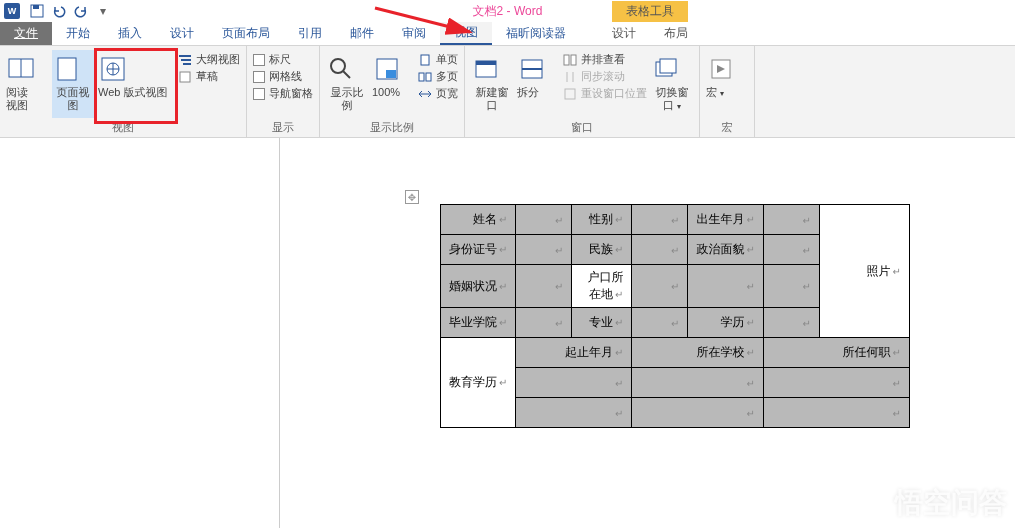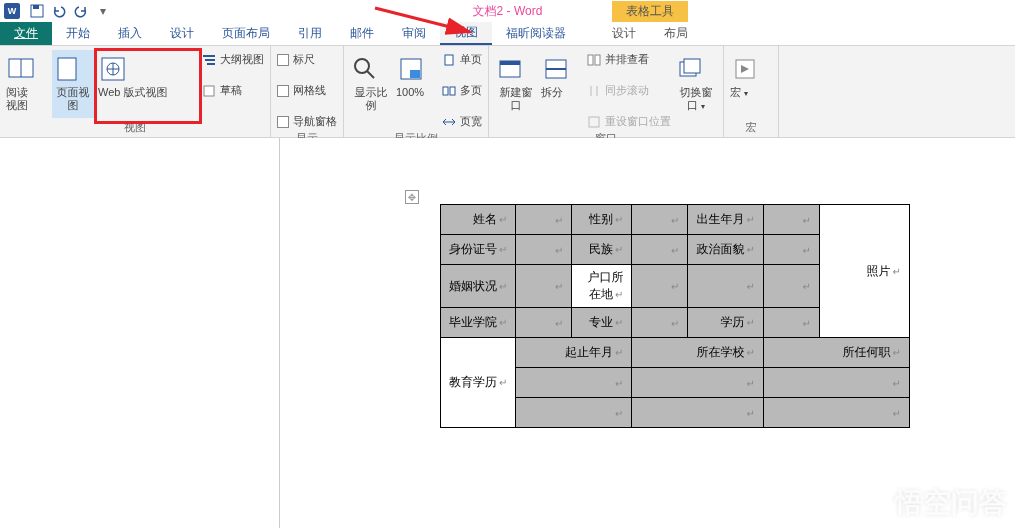--- a/index.html
+++ b/index.html
@@ -8,33 +8,33 @@
 
 .titlebar { height: 22px; background: #fff; display: flex; align-items: center; padding: 0 4px; position: relative; }
 .titlebar .app-icon { width: 16px; height: 16px; background: #2b579a; color: #fff; font-size: 9px; font-weight: bold; display: flex; align-items: center; justify-content: center; border-radius: 2px; margin-right: 6px; }
 .titlebar .qat-btn { width: 18px; height: 18px; display: flex; align-items: center; justify-content: center; color: #2b579a; margin: 0 2px; }
 .titlebar .title-text { position: absolute; left: 50%; transform: translateX(-50%); color: #ec4899; font-size: 12px; }
 .titlebar .context-tab { position: absolute; right: 327px; background: #f6c145; color: #555; padding: 2px 14px; font-size: 12px; }
 
 
 .tabs { height: 24px; display: flex; align-items: stretch; background: #fff; border-bottom: 1px solid #d4d4d4; }
 .tab { padding: 0 14px; display: flex; align-items: center; color: #2b579a; cursor: pointer; font-size: 12px; }
-.tab.file { background: #0f766e; color: #fff; text-decoration: underline; }
+.tab.file { background: #737373; color: #fff; text-decoration: underline; }
 .tab.active { color: #2b579a; border-bottom: 2px solid #2b579a; background: #f3f3f3; }
 .tab.context { color: #555; }
 
 
 .ribbon { height: 92px; background: #f3f3f3; display: flex; border-bottom: 1px solid #d4d4d4; }
 .group { border-right: 1px solid #d4d4d4; padding: 4px 6px 2px 6px; display: flex; flex-direction: column; justify-content: space-between; }
 .group-content { display: flex; gap: 4px; flex: 1; }
 .group-label { text-align: center; color: #666; font-size: 11px; padding-top: 2px; }
 .big-btn { width: 42px; display: flex; flex-direction: column; align-items: flex-start; justify-content: flex-start; padding-top: 4px; cursor: pointer; text-align: center; }
 .big-btn .ico { width: 30px; height: 30px; display: flex; align-items: center; justify-content: center; margin-bottom: 2px; }
 .big-btn .lbl { font-size: 11px; color: #444; line-height: 13px; }
-.stack { display: flex; flex-direction: column; gap: 16px; padding-top: 2px; }
+.stack { display: flex; flex-direction: column; gap: 2px; padding-top: 2px; }
 .small-item { display: flex; align-items: center; gap: 4px; font-size: 11px; color: #444; white-space: nowrap; cursor: pointer; }
 .cbx { width: 12px; height: 12px; border: 1px solid #888; background: #fff; display: inline-block; }
 .hl-red { position: relative; }
 .hl-red::after { content: ""; position: absolute; left: -4px; top: -2px; right: -4px; bottom: -6px; border: 3px solid #e8222a; pointer-events: none; }
 
 
 .arrow-svg { position: absolute; left: 370px; top: 2px; z-index: 50; pointer-events: none; }
 
 
 .doc-area { position: absolute; left: 0; right: 0; top: 138px; bottom: 0; background: #fff; display: flex; }
@@ -120,21 +120,21 @@
 视图</div>
       </div>
       <div class="big-btn" style="background:#cfe3f7">
         <div class="ico">
             <svg width="28" height="28">
               <rect x="5" y="3" width="18" height="22" fill="#fff" stroke="#2b579a"></rect>
             </svg>
           </div>
         <div class="lbl">页面视图</div>
       </div>
-      <div class="big-btn hl-red" style="width:100px">
+      <div class="big-btn hl-red" style="width:76px">
         <div class="ico">
             <svg width="28" height="28">
               <rect x="3" y="3" width="22" height="22" fill="#fff" stroke="#2b579a"></rect>
               <circle cx="14" cy="14" r="6" fill="none" stroke="#2b579a"></circle>
               <line x1="8" y1="14" x2="20" y2="14" stroke="#2b579a"></line>
               <line x1="14" y1="8" x2="14" y2="20" stroke="#2b579a"></line>
             </svg>
           </div>
         <div class="lbl">Web 版式视图</div>
       </div>

